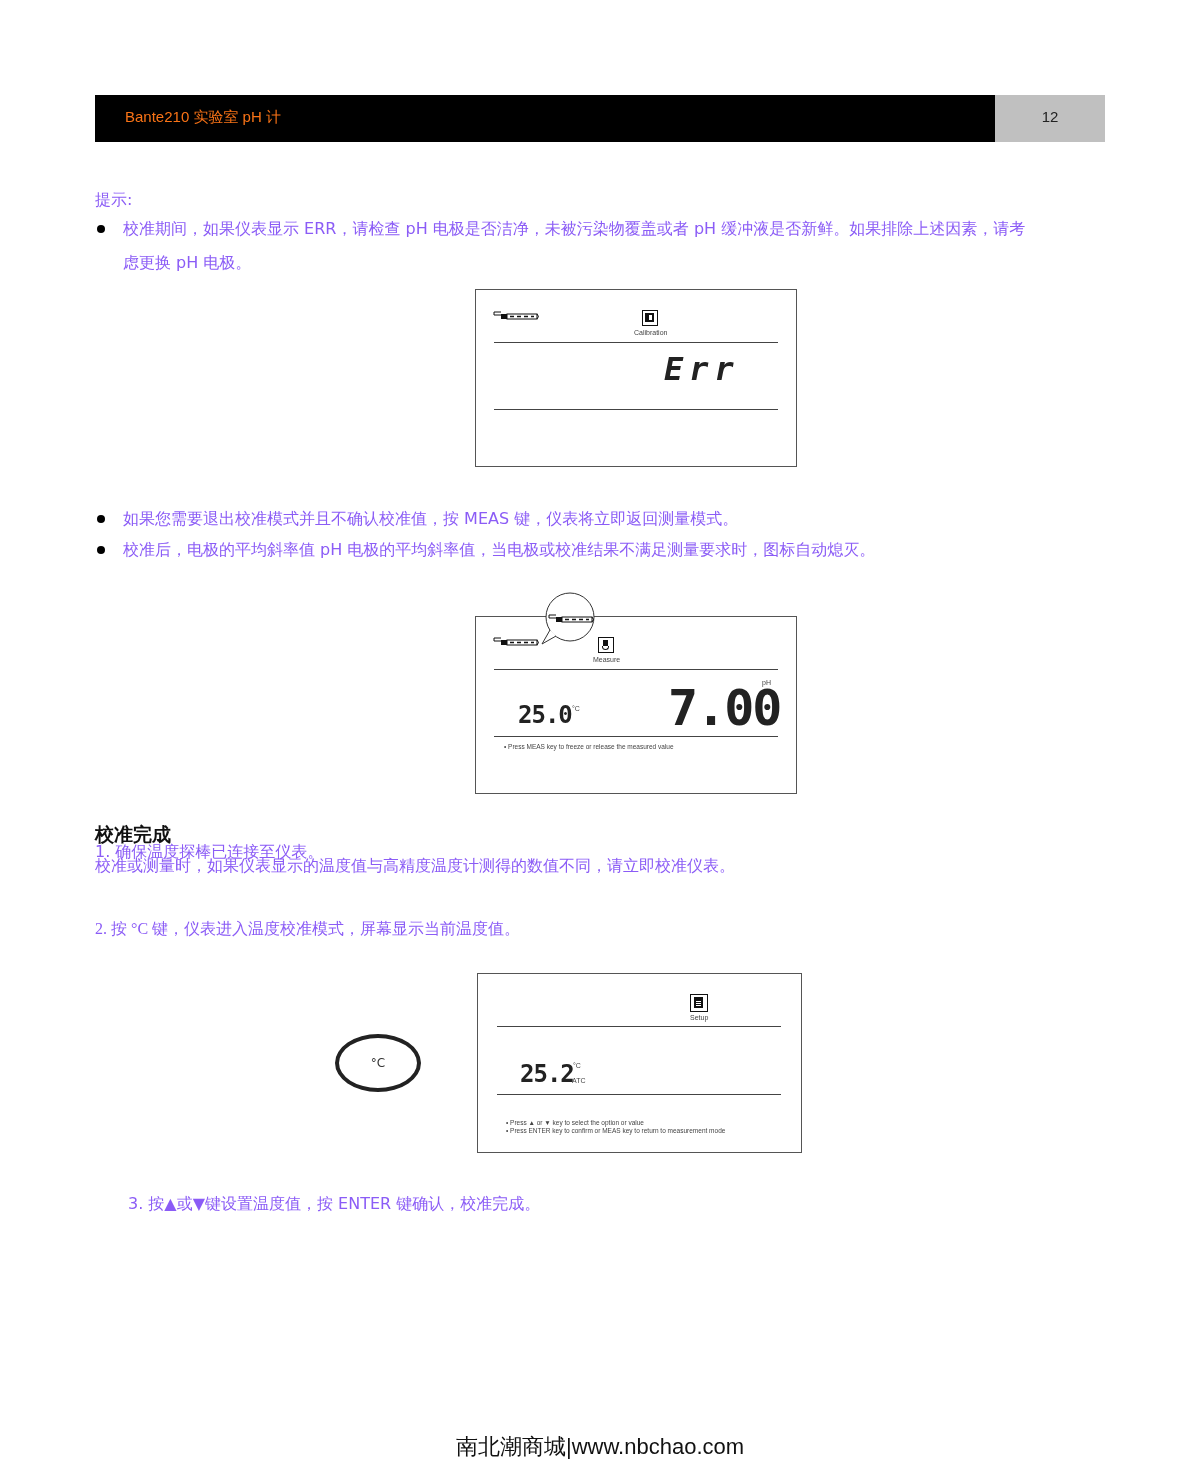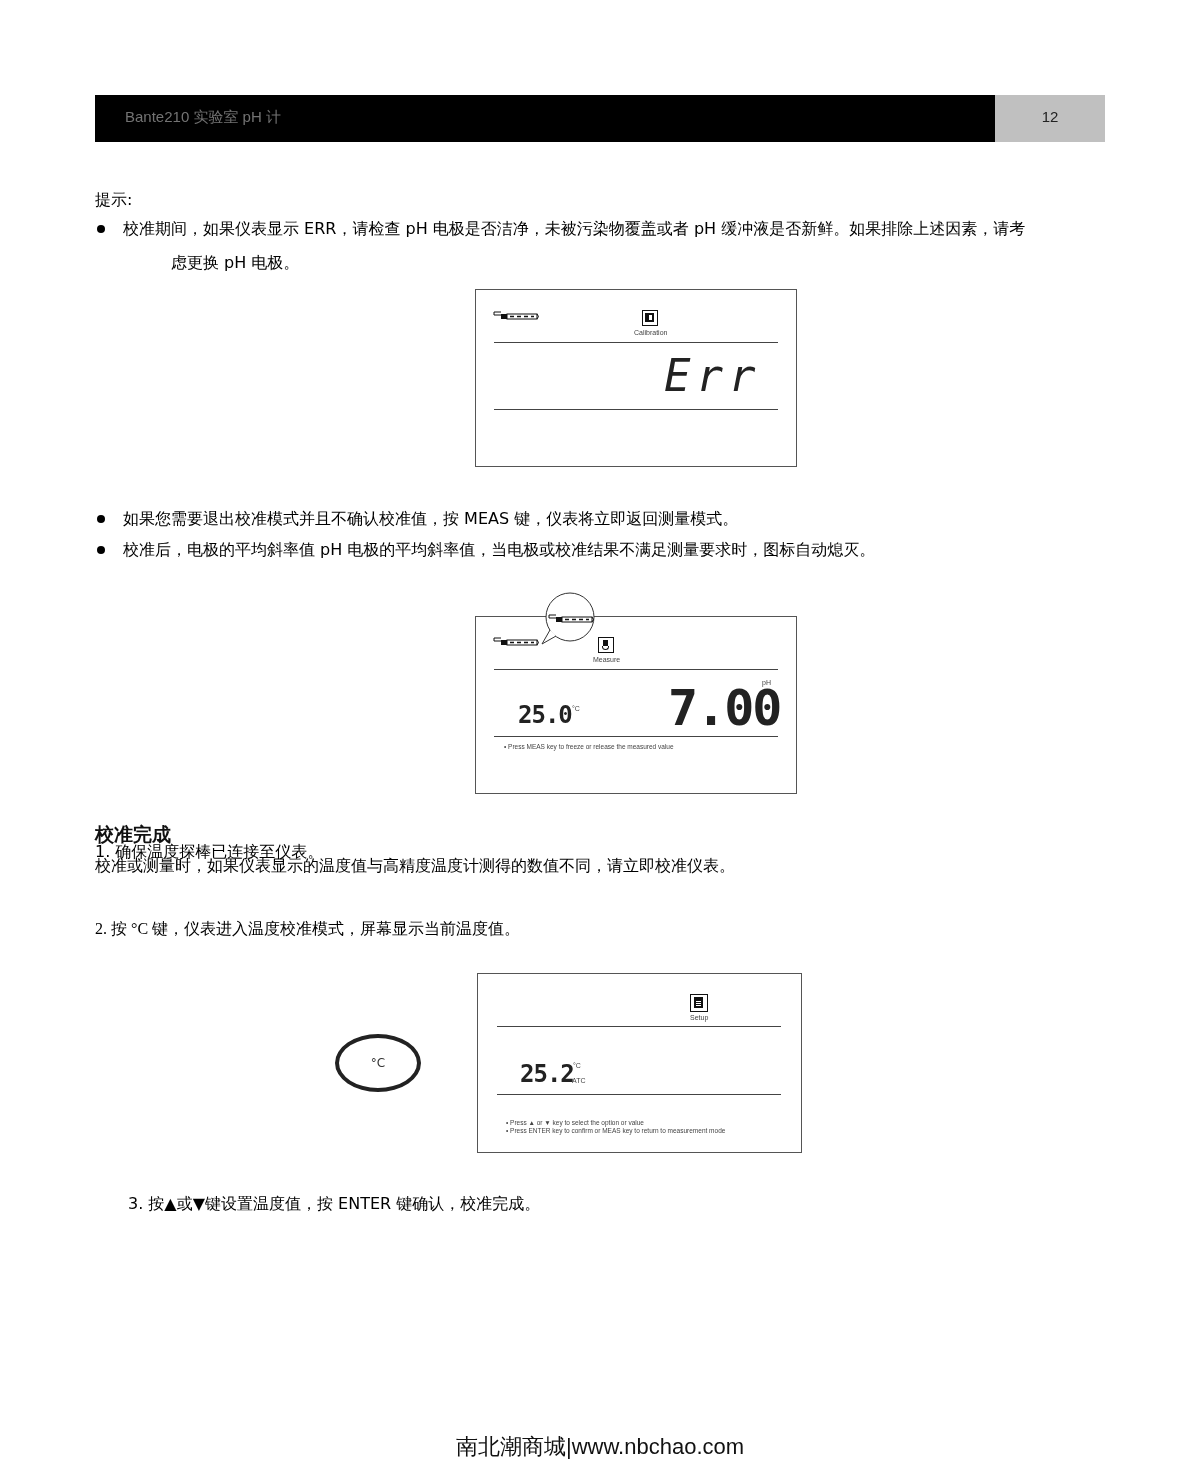--- a/index.html
+++ b/index.html
@@ -1,22 +1,22 @@
 <!DOCTYPE html>
 <html><head>
 <meta charset="utf-8">
 <style>
   html, body { margin:0; padding:0; background:#ffffff; }
   body { width:1200px; height:1484px; position:relative; overflow:hidden;
          font-family:"DejaVu Sans", "Liberation Sans", sans-serif; color:#222; }
   .header-bar { position:absolute; left:95px; top:95px; width:900px; height:47px; background:#000; }
-  .header-title { position:absolute; left:30px; top:13px; color:#737373; font-size:15px; font-family:"Liberation Sans", sans-serif; }
+  .header-title { position:absolute; left:30px; top:13px; color:#f97316; font-size:15px; font-family:"Liberation Sans", sans-serif; }
   .page-num-box { position:absolute; left:995px; top:95px; width:110px; height:47px; background:#c0c0c0; }
   .page-num { position:absolute; left:0; right:0; top:13px; text-align:center; font-size:15px; color:#222; font-family:"Liberation Sans", sans-serif; }
-  .txt { position:absolute; font-size:16px; color:#000000; white-space:nowrap; }
+  .txt { position:absolute; font-size:16px; color:#8b5cf6; white-space:nowrap; }
   .bullet { position:absolute; width:8px; height:8px; border-radius:50%; background:#000; }
   .heading { position:absolute; font-size:19px; font-weight:bold; color:#111; }
   .screen { position:absolute; border:1px solid #555; background:#fff; }
   .hline { position:absolute; height:1px; background:#444; }
   .lbl { position:absolute; font-size:7px; color:#444; font-family:"Liberation Sans", sans-serif; white-space:nowrap; }
   .seg-big { position:absolute; font-family:"DejaVu Sans Mono", monospace; color:#222; font-weight:bold; letter-spacing:2px; }
   .icon-box { position:absolute; width:16px; height:16px; border:1.5px solid #111; box-sizing:border-box; background:#fff; }
   .note { position:absolute; font-size:6.5px; color:#444; font-family:"Liberation Sans", sans-serif; white-space:nowrap; line-height:8px; }
   .footer { position:absolute; left:0; right:0; top:1432px; text-align:center; font-size:22px; color:#111; font-family:Liberation Sans, sans-serif; }
 </style>
@@ -26,37 +26,37 @@
 <div class="header-bar">
   <span class="header-title">Bante210 实验室 pH 计</span>
 </div>
 <div class="page-num-box">
   <div class="page-num">12</div>
 </div>
 
 <div class="txt" style="left:95px; top:190px;">提示:</div>
 <div class="bullet" style="left:97px; top:225px;"></div>
 <div class="txt" style="left:123px; top:219px;">校准期间，如果仪表显示 ERR，请检查 pH 电极是否洁净，未被污染物覆盖或者 pH 缓冲液是否新鲜。如果排除上述因素，请考</div>
-<div class="txt" style="left:123px; top:253px;margin-left:48px;">虑更换 pH 电极。</div>
+<div class="txt" style="left:123px; top:253px;">虑更换 pH 电极。</div>
 
 <div class="screen" style="left:475px; top:289px; width:320px; height:176px;">
   <svg style="position:absolute; left:17px; top:20px;" width="50" height="12" viewBox="0 0 50 12">
     <path d="M1 2 H8 M1 5 H8 M1 2 V5" stroke="#111" stroke-width="1" fill="none"></path>
     <rect x="8" y="4" width="6" height="5" fill="#111"></rect>
     <rect x="14" y="4" width="30" height="5" fill="none" stroke="#111" stroke-width="1"></rect>
     <path d="M17 6.5 H21 M24 6.5 H28 M31 6.5 H35 M38 6.5 H41" stroke="#111" stroke-width="1.5"></path>
     <path d="M44 4 Q47 6.5 44 9" stroke="#111" fill="none"></path>
   </svg>
   <div class="icon-box" style="left:166px; top:20px;">
     <div style="position:absolute; left:2px; top:2px; width:9px; height:9px; background:#111;"></div>
     <div style="position:absolute; left:6px; top:4px; width:3px; height:5px; background:#fff;"></div>
   </div>
   <div class="lbl" style="left:158px; top:39px;">Calibration</div>
   <div class="hline" style="left:18px; top:52px; width:284px;"></div>
-  <div class="seg-big" style="left:188px; top:60px; font-size:44px; font-weight:normal; letter-spacing:6px; font-style:italic;">Err</div>
+  <div class="seg-big" style="left:188px; top:60px; font-size:32px; font-weight:bold; letter-spacing:6px; font-style:italic;">Err</div>
   <div class="hline" style="left:18px; top:119px; width:284px;"></div>
 </div>
 
 <div class="bullet" style="left:97px; top:515px;"></div>
 <div class="txt" style="left:123px; top:509px;">如果您需要退出校准模式并且不确认校准值，按 MEAS 键，仪表将立即返回测量模式。</div>
 <div class="bullet" style="left:97px; top:546px;"></div>
 <div class="txt" style="left:123px; top:540px;">校准后，电极的平均斜率值 pH 电极的平均斜率值，当电极或校准结果不满足测量要求时，图标自动熄灭。</div>
 
 <div class="screen" style="left:475px; top:616px; width:320px; height:176px;">
   <svg style="position:absolute; left:17px; top:19px;" width="50" height="12" viewBox="0 0 50 12">

